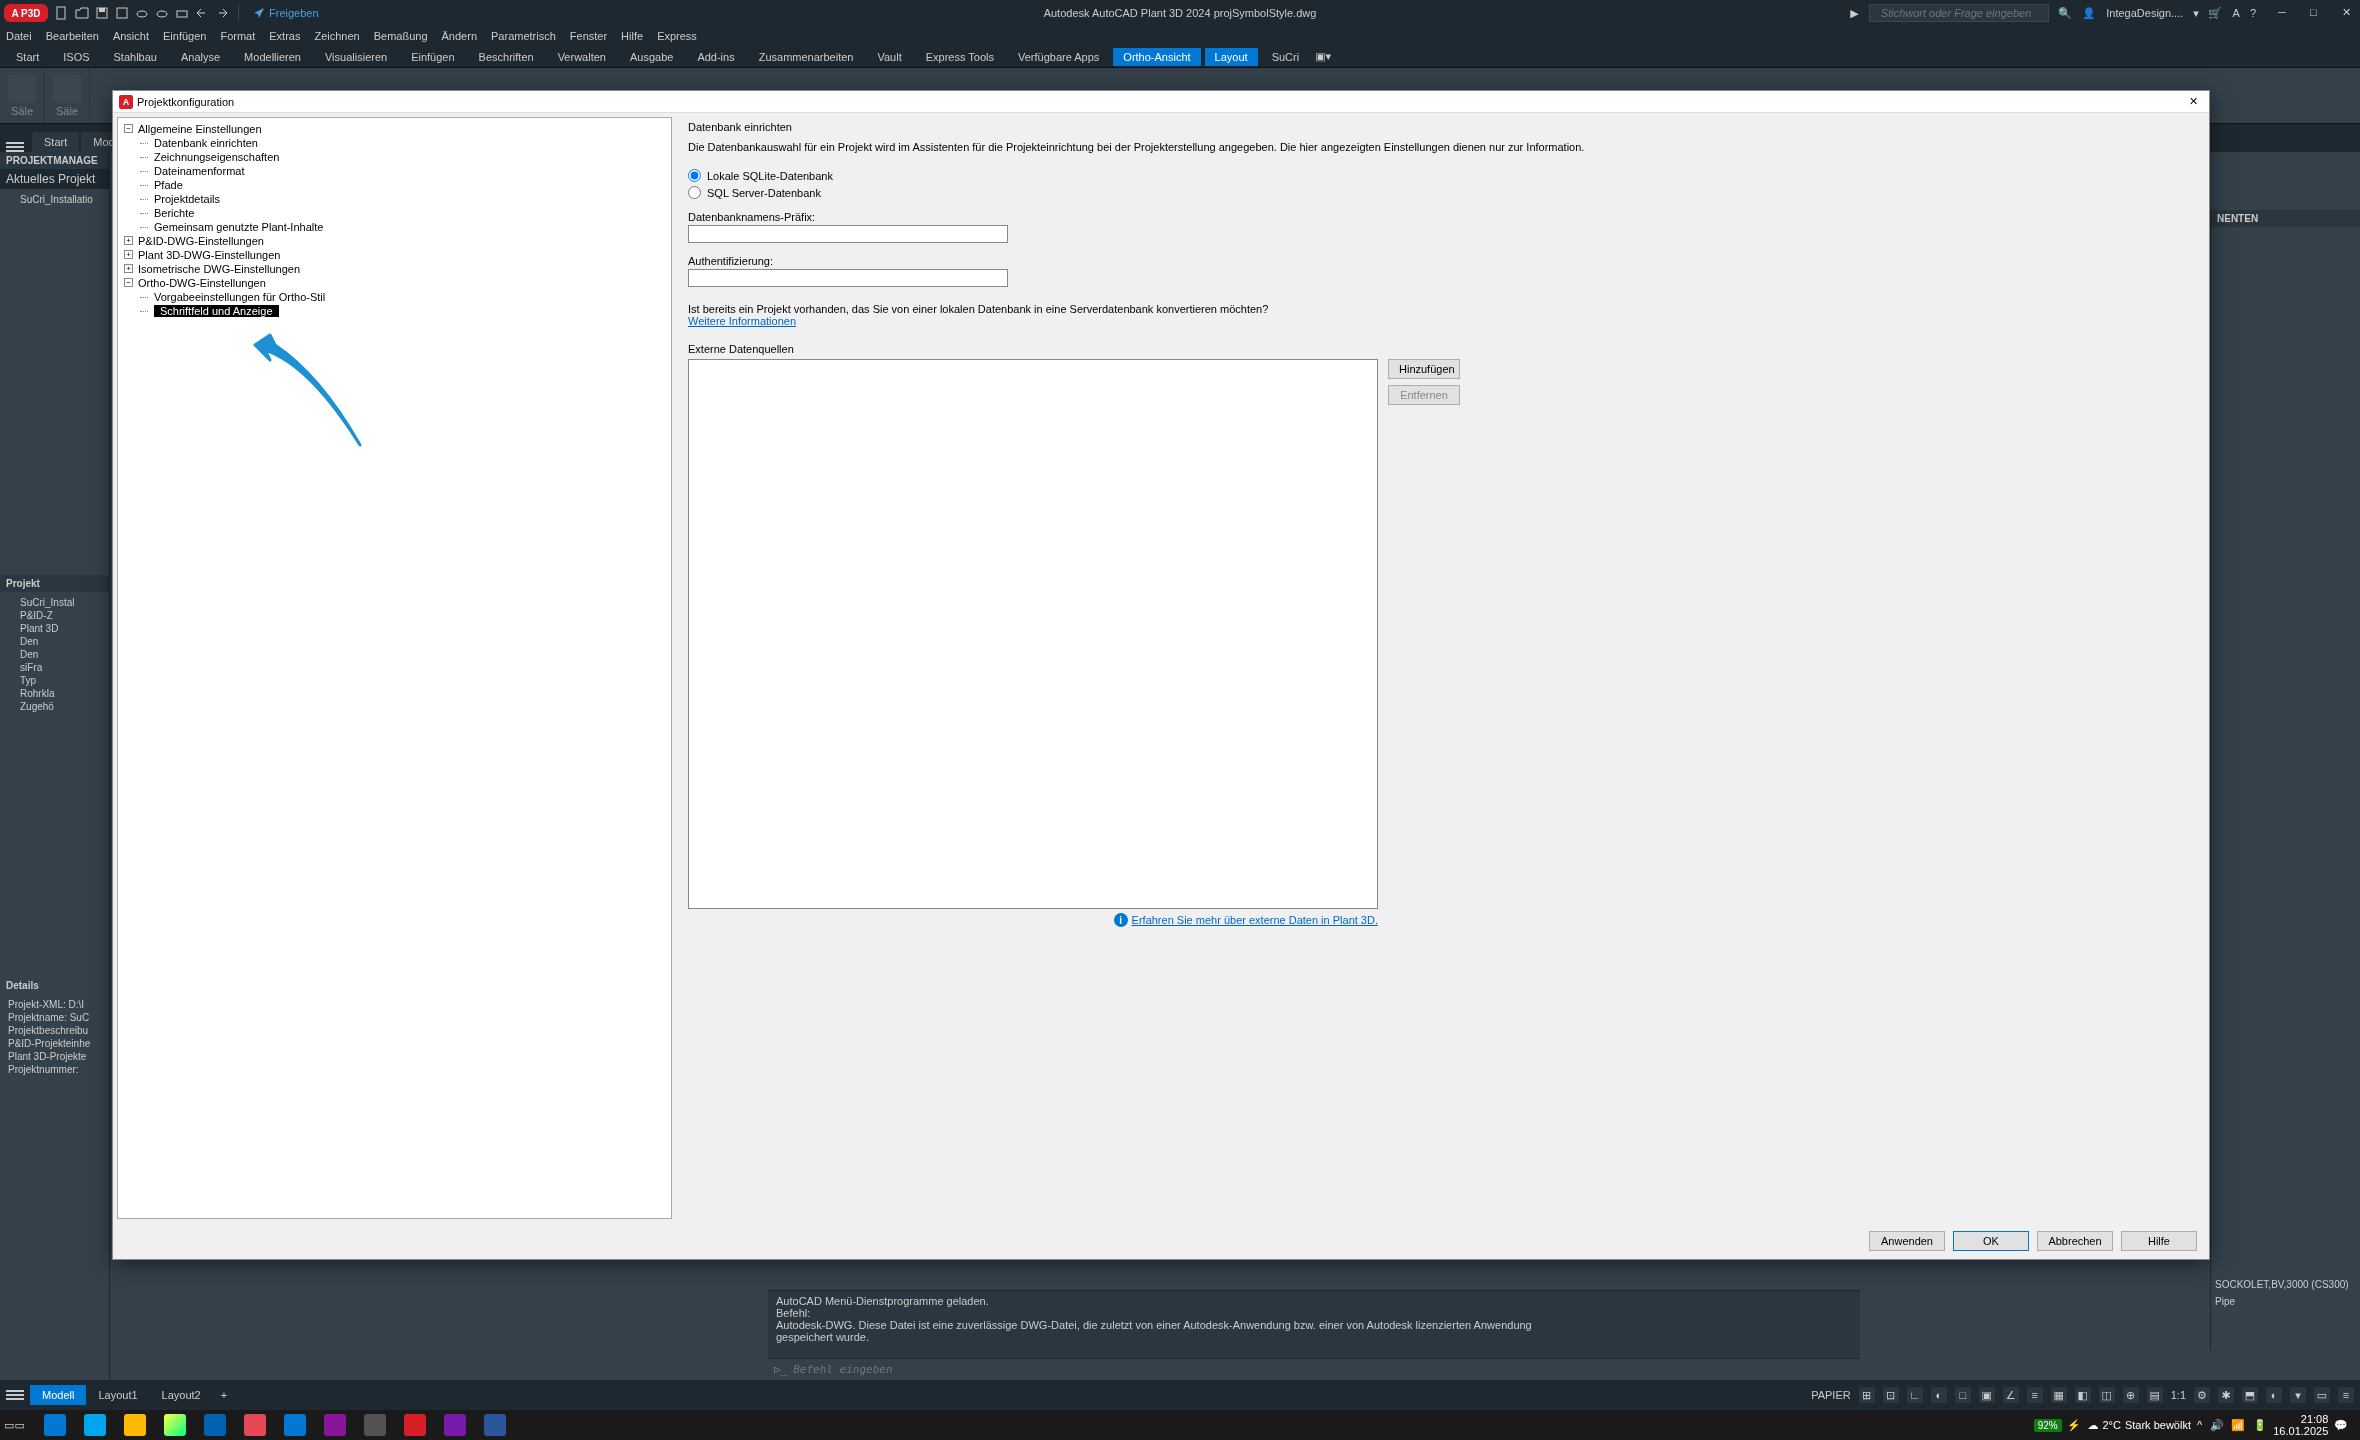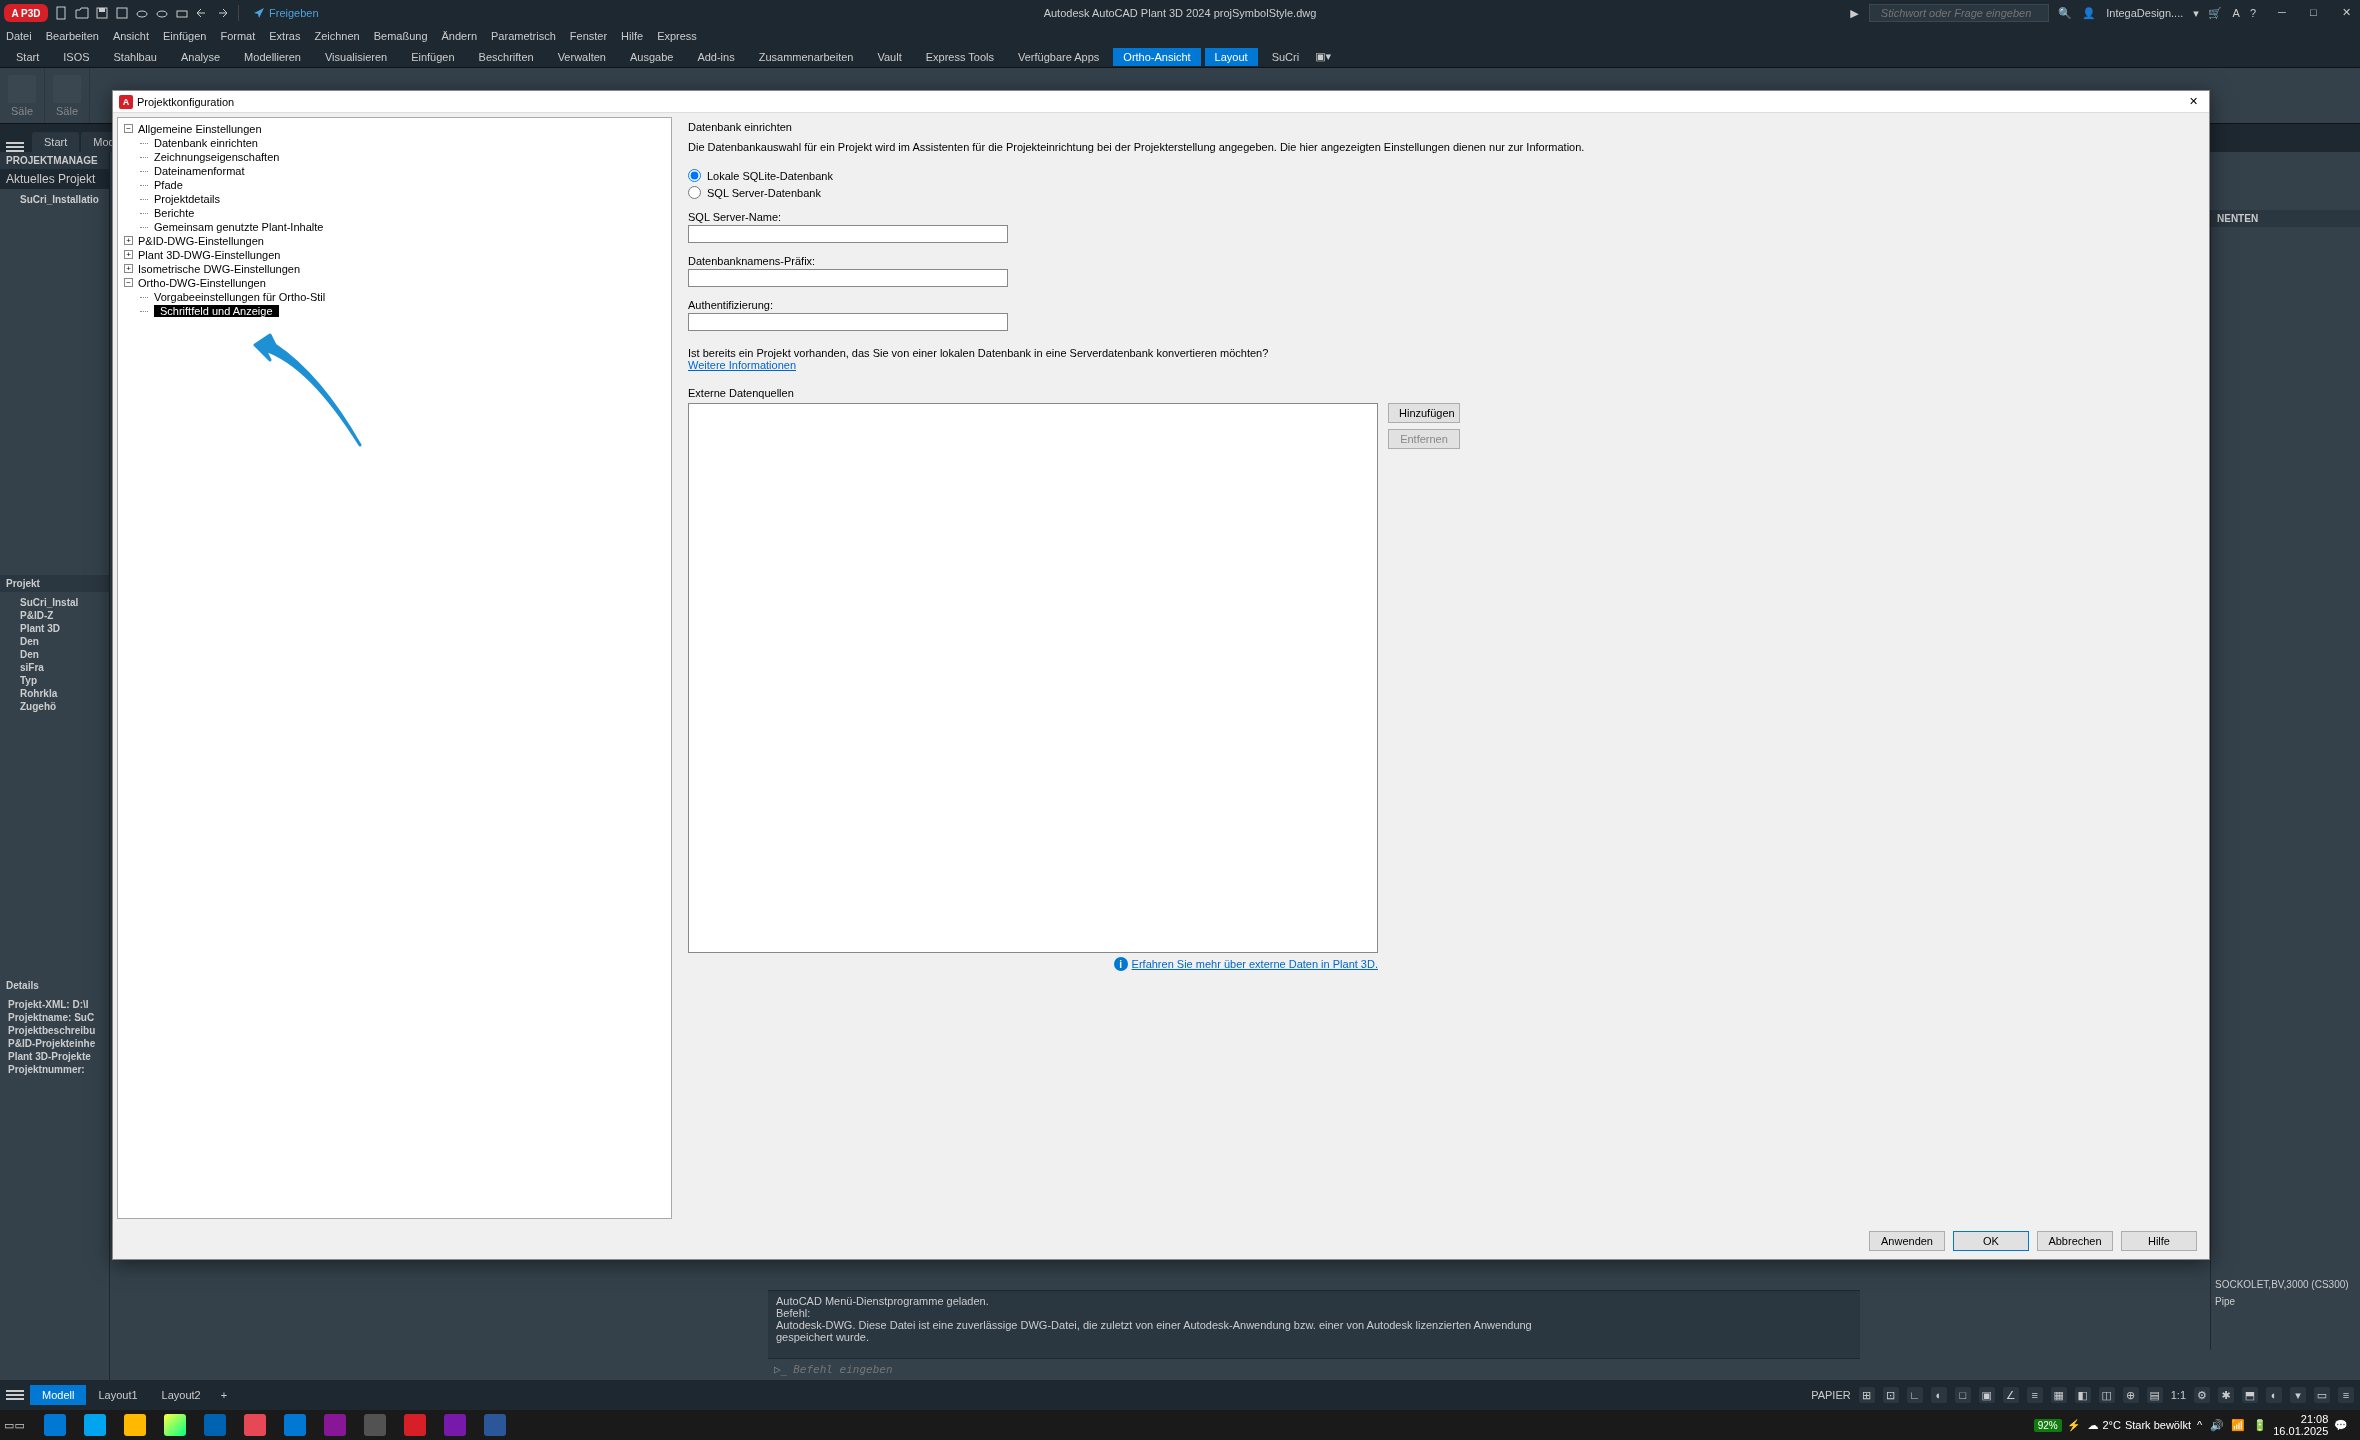--- a/index.html
+++ b/index.html
@@ -34,21 +34,21 @@
     
     
     .doc-tabs { height: 28px; background: #1e2830; display: flex; align-items: flex-end; padding: 0 6px; gap: 2px; }
     .doc-tab { padding: 4px 12px; background: #2a3640; color: #ccc; border-radius: 3px 3px 0 0; }
     
     
     .main-area { display: flex; height: calc(100% - 152px - 30px - 30px); }
     .left-panel { width: 110px; background: #34414b; border-right: 1px solid #1e2830; display: flex; flex-direction: column; }
     .panel-header { background: #2a3640; padding: 3px 6px; color: #ccc; font-weight: bold; font-size: 10px; }
     .panel-sub { background: #1e2830; padding: 3px 6px; color: #ccc; font-size: 12px; }
-    .panel-content { flex: 1; padding: 4px; overflow: hidden; font-weight: bold; }
+    .panel-content { flex: 1; padding: 4px; overflow: hidden; }
     .tree-item { padding: 1px 2px 1px 16px; color: #ccc; font-size: 10px; white-space: nowrap; overflow: hidden; }
     .details-panel { background: #34414b; }
     .detail-row { color: #ccc; font-size: 10px; padding: 1px 4px; white-space: nowrap; overflow: hidden; }
     
     .canvas-area { flex: 1; background: #34414b; position: relative; }
     .right-item { color: #ccc; font-size: 10px; padding: 2px 4px; margin-bottom: 2px; }
     
     
     .cmd-area { height: 90px; background: #2a3640; border-top: 1px solid #1e2830; display: flex; flex-direction: column; position: absolute; bottom: 60px; left: 768px; right: 500px; }
     .cmd-history { flex: 1; padding: 4px 8px; color: #ccc; font-family: Consolas, monospace; font-size: 11px; overflow: hidden; }
@@ -432,24 +432,20 @@
       <div class="dc-desc">Die Datenbankauswahl für ein Projekt wird im Assistenten für die Projekteinrichtung bei der Projekterstellung angegeben. Die hier angezeigten Einstellungen dienen nur zur Information.</div>
       <label class="dc-radio">
           <input type="radio" checked="" style="">
           <span>Lokale SQLite-Datenbank</span>
         </label>
       <label class="dc-radio">
           <input type="radio" style="">
           <span>SQL Server-Datenbank</span>
         </label>
       <div class="dc-field">
-        <label>SQL Server-Name:</label>
-        <input type="text" style="">
-      </div>
-      <div class="dc-field">
         <label>Datenbanknamens-Präfix:</label>
         <input type="text" style="">
       </div>
       <div class="dc-field">
         <label>Authentifizierung:</label>
         <input type="text" style="">
       </div>
       <div class="dc-question">Ist bereits ein Projekt vorhanden, das Sie von einer lokalen Datenbank in eine Serverdatenbank konvertieren möchten?</div>
       <a class="dc-link">Weitere Informationen</a>
       <div class="dc-section-label">Externe Datenquellen</div>

